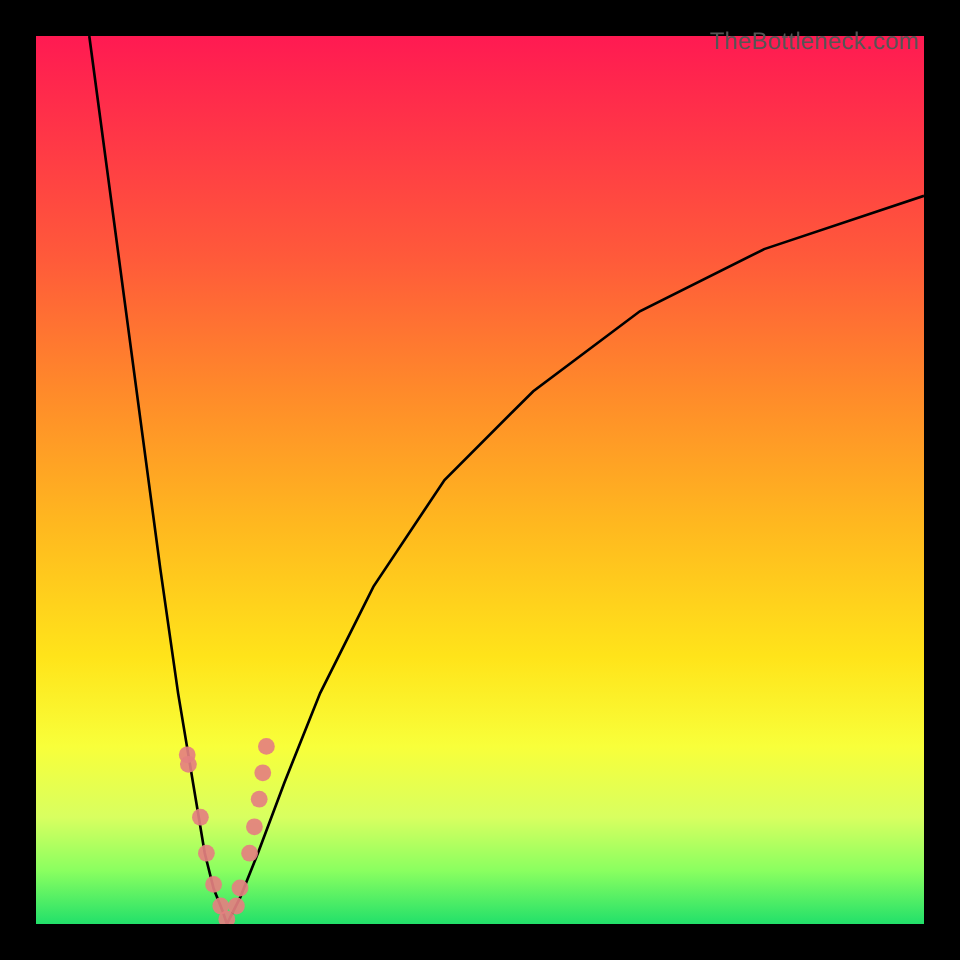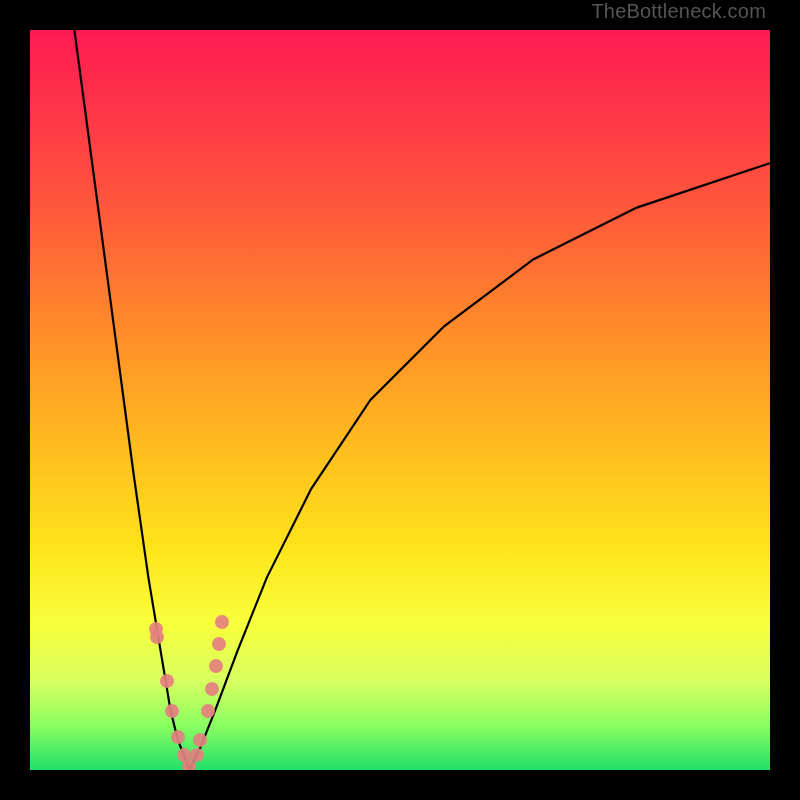--- a/index.html
+++ b/index.html
@@ -34,21 +34,21 @@
       #ffe41a 70%,
       #f8ff3a 80%,
       #d8ff60 88%,
       #8aff60 94%,
       #22e06a 100%
     );
     overflow: hidden;
   }
   .watermark {
     position: absolute;
-    top: 0;
+    top: 24px;
     right: 34px;
     color: #555555;
     font-size: 20px;
     font-weight: 500;
     letter-spacing: 0.2px;
     user-select: none;
     z-index: 10;
   }
   svg.curve {
     position: absolute;

